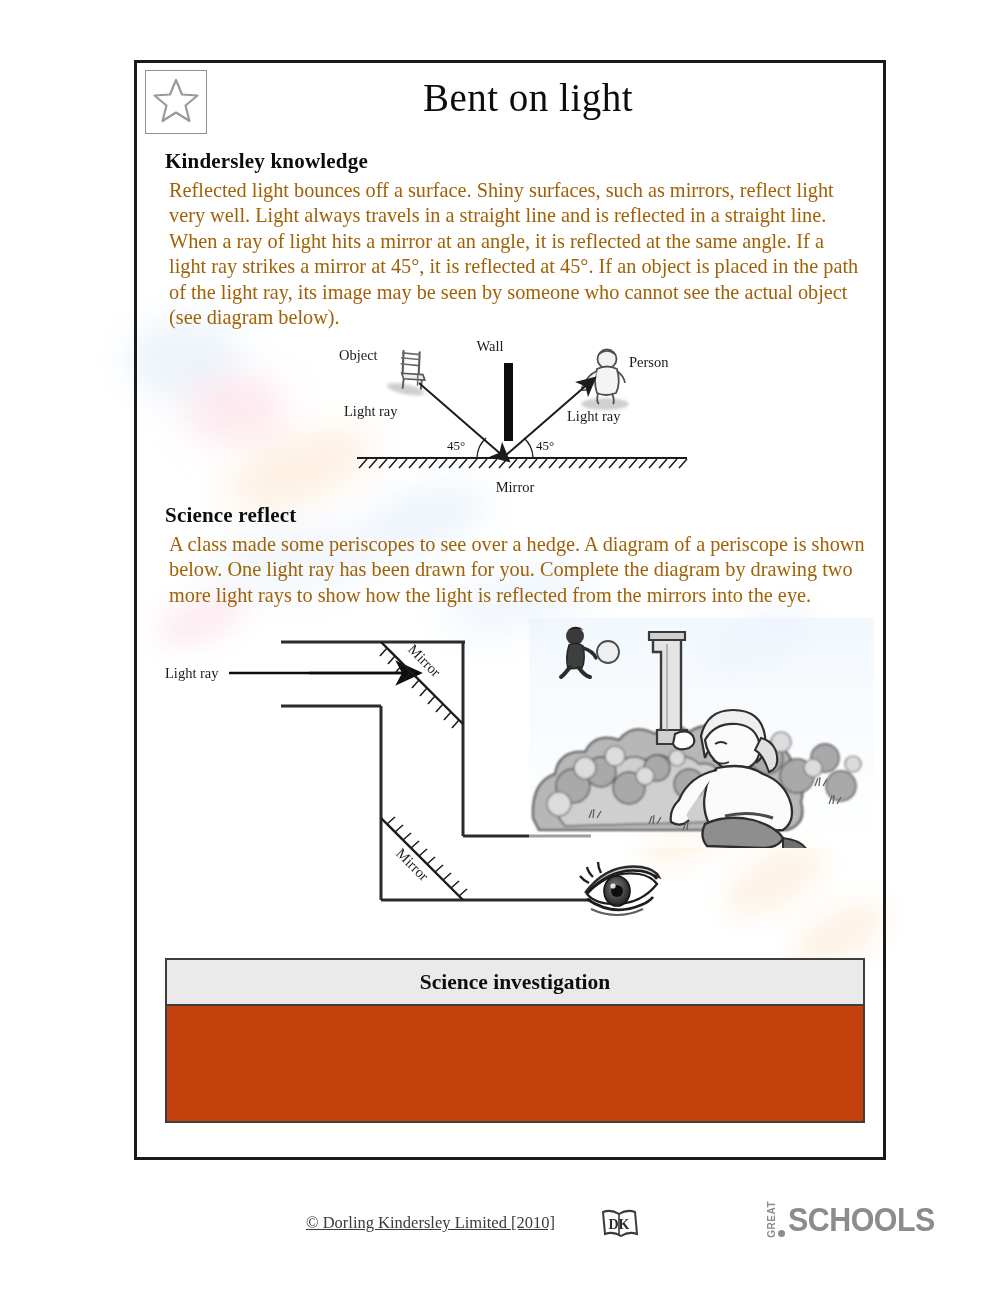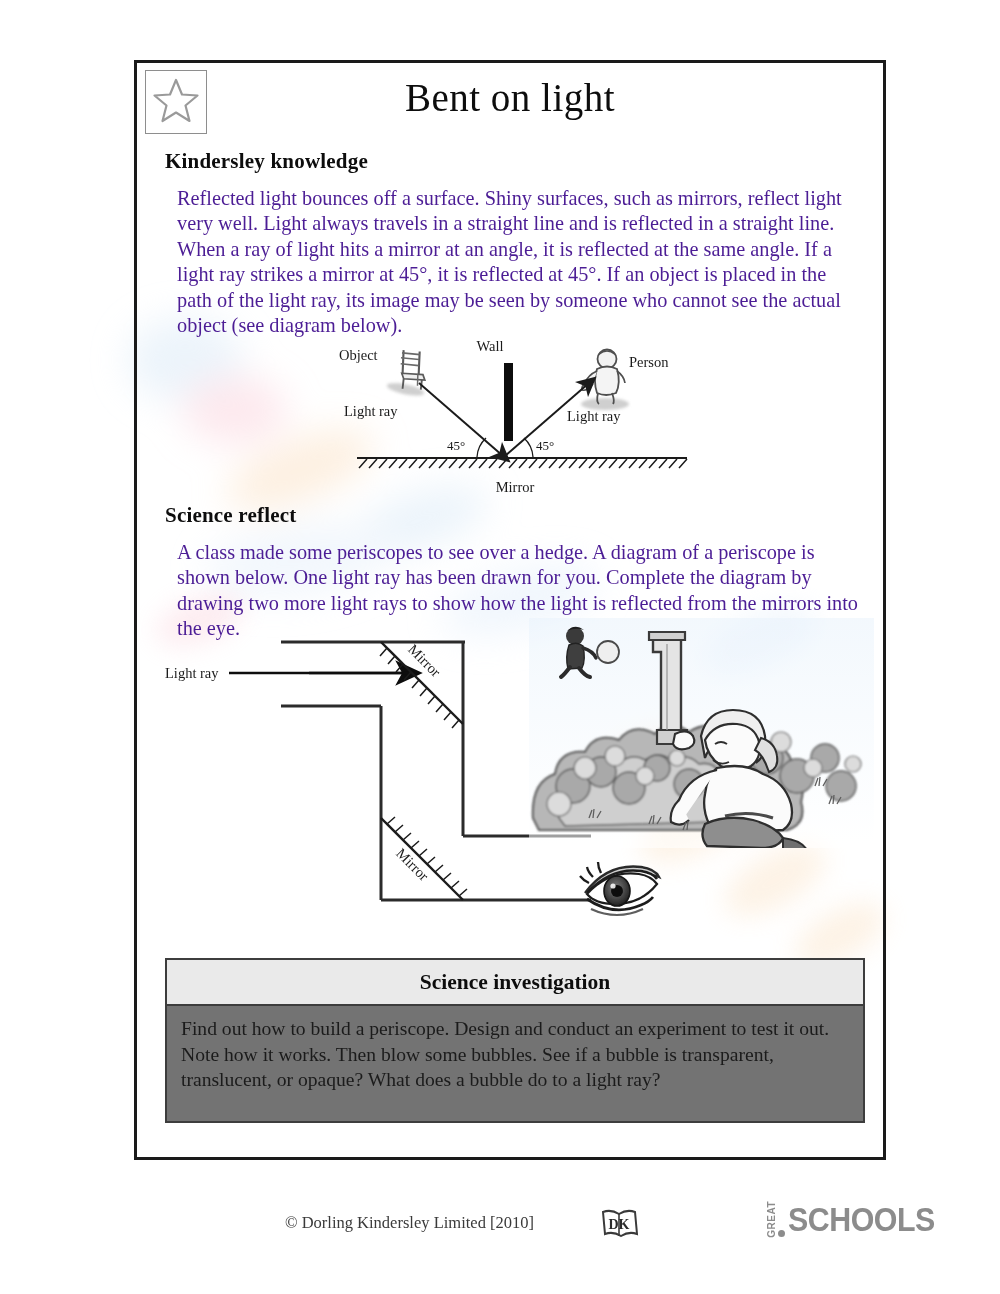--- a/index.html
+++ b/index.html
@@ -37,20 +37,21 @@
     background: transparent;
     z-index: 1;
   }
 
   
   #header-row {
     position: absolute;
     left: 0; top: 0;
     width: 100%;
     height: 78px;
+    padding-left: 36px;
   }
   #star-box {
     position: absolute;
     left: 8px;
     top: 7px;
     width: 62px;
     height: 64px;
     border: 1px solid #8e8e8e;
     box-sizing: border-box;
   }
@@ -71,22 +72,22 @@
   .section-heading {
     font-size: 21px;
     font-weight: bold;
     color: #0d0d0d;
     margin: 0 0 1px 0;
     letter-spacing: .2px;
   }
   .body-copy {
     font-size: 20.3px;
     line-height: 25.4px;
-    color: #4c1d95;
-    margin: 12px;
+    color: #a16207;
+    margin: 4px;
     text-align: left;
   }
 
   #background-block {
     position: absolute;
     left: 28px;
     top: 86px;
     width: 700px;
   }
   #activity-block {
@@ -134,21 +135,21 @@
 
   
   #investigation-box {
     position: absolute;
     left: 28px;
     top: 895px;
     width: 700px;
     height: 165px;
     border: 2px solid #3d3d3d;
     box-sizing: border-box;
-    background: #737373;
+    background: #c2410c;
   }
   #investigation-title {
     height: 44px;
     line-height: 44px;
     text-align: center;
     font-size: 21.5px;
     font-weight: bold;
     background: #eaeaea;
     border-bottom: 2px solid #3d3d3d;
     color: #0d0d0d;
@@ -164,25 +165,26 @@
   #footer {
     position: absolute;
     left: 0;
     top: 1205px;
     width: 1000px;
     height: 70px;
     z-index: 2;
   }
   #copyright {
     position: absolute;
-    left: 285px;
+    left: 306px;
     top: 8px;
     font-size: 16.5px;
     color: #3a3a3a;
     white-space: nowrap;
+    text-decoration: underline;
   }
   #dk-logo {
     position: absolute;
     left: 600px;
     top: 2px;
   }
   #gs-logo {
     position: absolute;
     left: 767px;
     top: -8px;
@@ -504,21 +506,20 @@
       <path d="M60,200 l3,-8 M64,200 l1,-9 M68,200 l4,-7"></path>
       <path d="M120,206 l3,-8 M124,206 l1,-9 M128,206 l4,-7"></path>
       <path d="M286,168 l3,-8 M290,168 l1,-9 M294,168 l4,-7"></path>
       <path d="M300,186 l3,-8 M304,186 l1,-9 M308,186 l4,-7"></path>
       <path d="M154,212 l3,-8 M158,212 l1,-9"></path>
     </g>
   </svg>
 
   <div id="investigation-box">
     <div id="investigation-title">Science investigation</div>
-    <div id="investigation-text">Find out how to build a periscope. Design and conduct an experiment to test it out. Note how it works. Then blow some bubbles. See if a bubble is transparent, translucent, or opaque? What does a bubble do to a light ray?</div>
   </div>
 
 </div>
 
 <div id="footer">
   <div id="copyright">© Dorling Kindersley Limited [2010]</div>
 
   <svg id="dk-logo" width="40" height="34" viewBox="0 0 40 34">
     <path d="M3,5 q8,-3 16,2 q8,-5 16,-2 l2,22 q-8,-3 -16,2 q-8,-5 -16,-2 z" fill="#ffffff" stroke="#3a3a3a" stroke-width="2"></path>
     <path d="M19,7 L19,29" stroke="#3a3a3a" stroke-width="1.6"></path>

